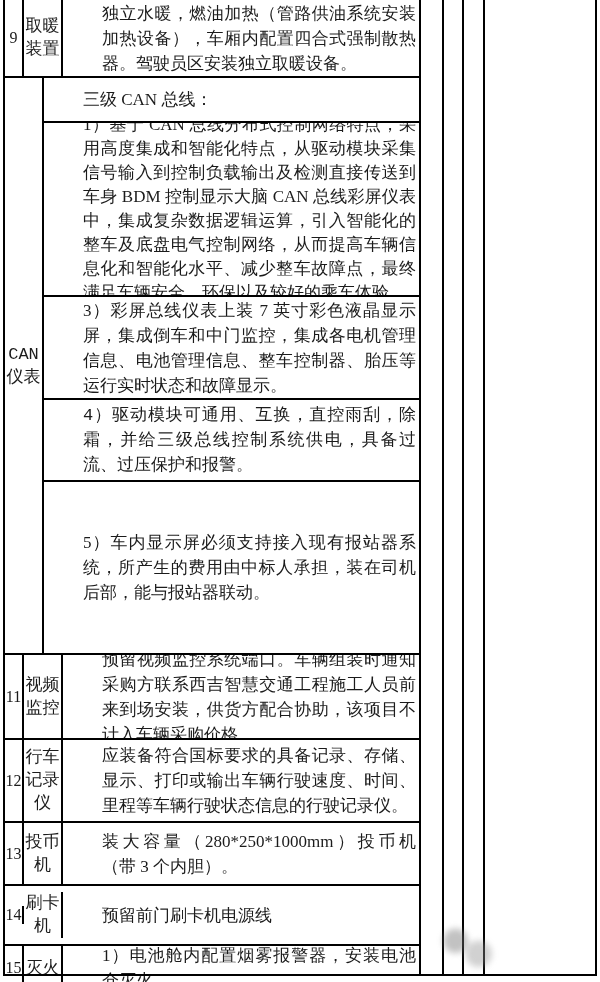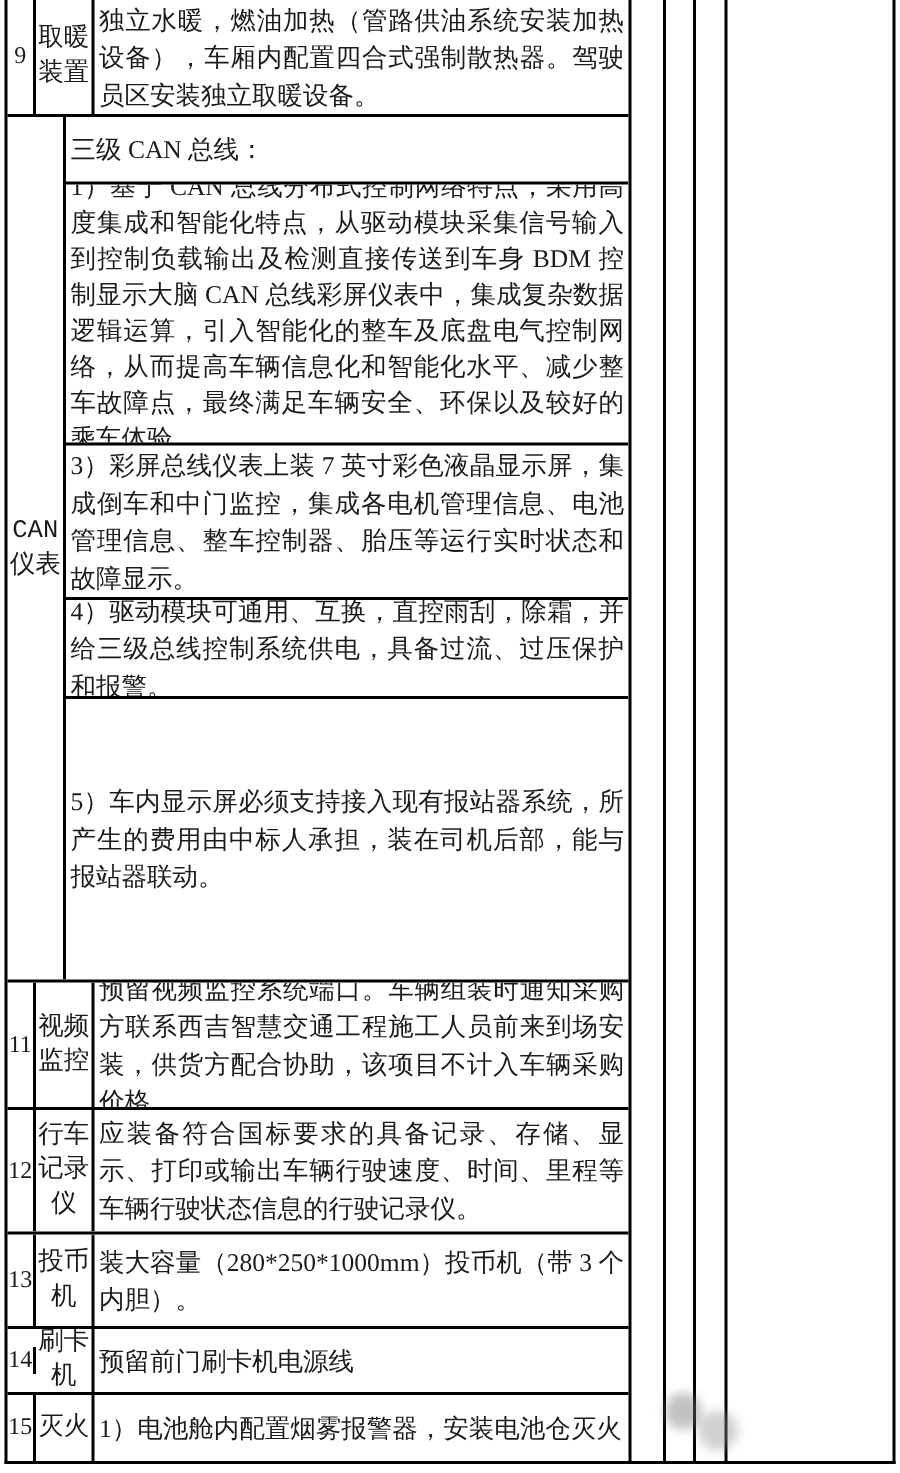--- a/index.html
+++ b/index.html
@@ -39,36 +39,37 @@
     flex:0 0 auto; border-bottom:2px solid #000;
     display:flex; flex-direction:column; justify-content:center;
     overflow:hidden;
   }
   .cell:last-child { border-bottom:none; flex:1 1 auto; }
   .txt {
     padding:0 3px;
     font-size:17px; line-height:25px;
     text-align:justify; text-align-last:left;
     word-break:break-all;
+    margin-left:36px;
   }
   
   .r9  { height:78px; }
   .r10 { height:577px; }
   .r11 { height:85px; }
   .r12 { height:83px; }
   .r13 { height:63px; }
-  .r14 { height:44px;align-items:center; }
+  .r14 { height:60px;align-items:center; }
   .r15 { height:44px; }
   
   .sA { height:45px; }
   .sB { height:174px; }
   .sB .txt { line-height:24px; }
   .sC { height:65px; }
   .sD { height:103px; }
-  .sE { height:66px; }
+  .sE { height:82px;font-family:Liberation Mono, monospace; }
   
   
   .right-cols {
     position:absolute; left:421px; top:0;
     width:176px; height:976px;
     display:flex;
   }
   .rc { border-right:2px solid #000; height:100%; }
   .rc1 { flex:0 0 23px; }
   .rc2 { flex:0 0 20px; }

